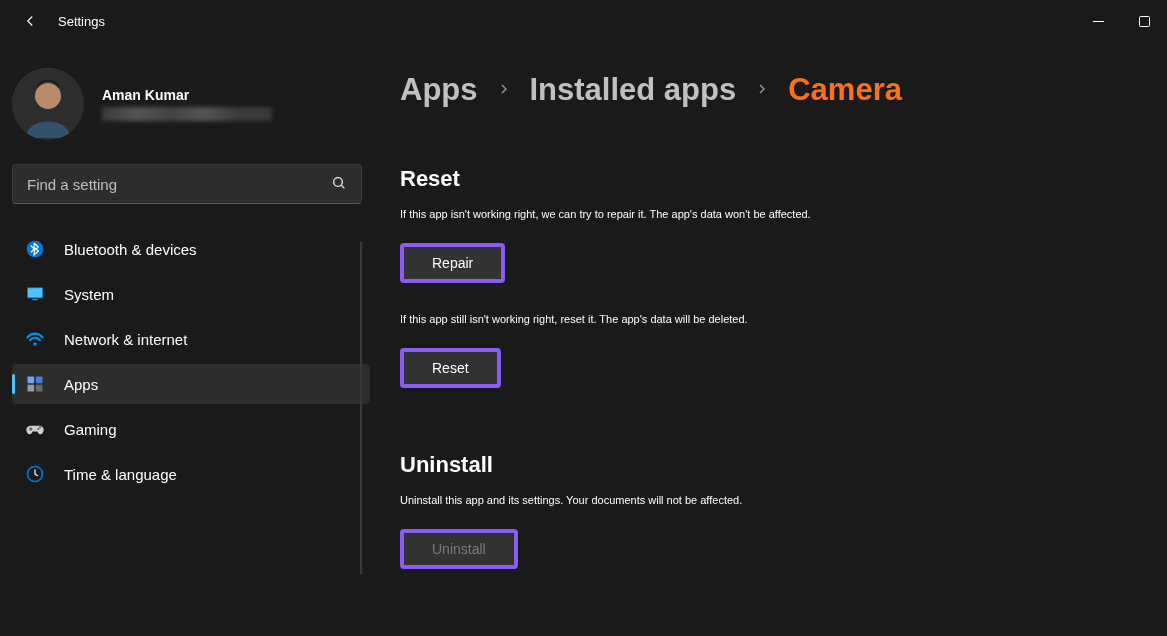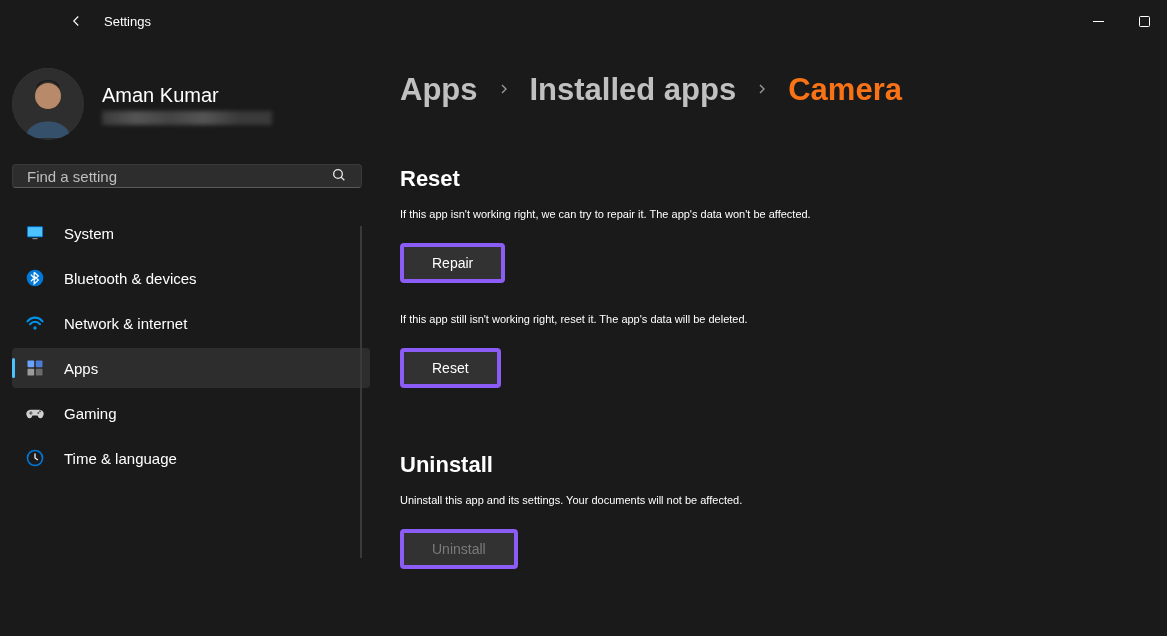--- a/index.html
+++ b/index.html
@@ -9,21 +9,20 @@
     color: #ffffff;
     font-family: "Segoe UI", -apple-system, sans-serif;
     font-size: 14px;
   }
   .titlebar {
     height: 42px;
     display: flex;
     align-items: center;
     padding-left: 16px;
     position: relative;
-    margin-left: 46px;
   }
   .back-btn {
     width: 28px; height: 28px;
     display: flex; align-items: center; justify-content: center;
     cursor: pointer;
   }
   .title-label { margin-left: 14px; font-size: 13px; color: #ffffff; }
   .wincontrols {
     position: absolute; right: 0; top: 0;
     display: flex; height: 42px;
@@ -42,29 +41,29 @@
     display: flex; align-items: center; gap: 18px;
     padding: 8px 0 24px 0;
   }
   .avatar {
     width: 72px; height: 72px; border-radius: 50%;
     background: radial-gradient(circle at 40% 30%, #8a6a50 0%, #3a3a3a 40%, #2a2a2a 100%);
     display: flex; align-items: center; justify-content: center;
     overflow: hidden;
   }
   .avatar svg { width: 72px; height: 72px; }
-  .profile-text .name { font-size: 20px; font-weight: 400; }
+  .profile-text .name { font-size: 14px; font-weight: 700; }
   .email-redacted {
     margin-top: 4px;
     width: 170px; height: 14px;
     background: linear-gradient(to right, #3a3a3a 0%, #555 20%, #444 40%, #555 60%, #3a3a3a 80%);
     filter: blur(2px);
   }
   .search-wrap {
-    width: 350px; height: 24px;
+    width: 350px; height: 40px;
     background: #2d2d2d;
     border: 1px solid #3a3a3a;
     border-bottom: 1px solid #5a5a5a;
     border-radius: 4px;
     display: flex; align-items: center;
     padding: 0 14px;
     margin-bottom: 20px;
   }
   .search-input {
     flex: 1; background: transparent; border: none; outline: none;
@@ -171,35 +170,35 @@
             <circle cx="10.5" cy="10.5" r="6.5"></circle>
             <line x1="20" y1="20" x2="15.2" y2="15.2"></line>
           </svg>
       </span>
     </div>
 
     <nav class="nav">
       <div class="nav-item">
         <span class="nav-icon">
           <svg width="20" height="20" viewBox="0 0 24 24">
+              <circle cx="12" cy="12" r="10" fill="#0078d7"></circle>
+              <path d="M11 5v14l5-4.5L11 10M11 14l5-4.5L11 5M11 12L7 8M11 12l-4 4" stroke="#fff" stroke-width="1.5" fill="none"></path>
+            </svg>
+        </span>
+        <span>Bluetooth &amp; devices</span>
+      </div>
+      <div class="nav-item">
+        <span class="nav-icon">
+          <svg width="20" height="20" viewBox="0 0 24 24">
               <rect x="2.5" y="4" width="19" height="13" rx="1" fill="#0078d7"></rect>
               <rect x="3.5" y="5" width="17" height="11" fill="#4cc2ff"></rect>
               <rect x="9" y="18" width="6" height="1.5" fill="#888"></rect>
             </svg>
         </span>
         <span>System</span>
-      </div>
-      <div class="nav-item">
-        <span class="nav-icon">
-          <svg width="20" height="20" viewBox="0 0 24 24">
-              <circle cx="12" cy="12" r="10" fill="#0078d7"></circle>
-              <path d="M11 5v14l5-4.5L11 10M11 14l5-4.5L11 5M11 12L7 8M11 12l-4 4" stroke="#fff" stroke-width="1.5" fill="none"></path>
-            </svg>
-        </span>
-        <span>Bluetooth &amp; devices</span>
       </div>
       <div class="nav-item">
         <span class="nav-icon">
           <svg width="20" height="20" viewBox="0 0 24 24">
               <path d="M3 10 C8 4 16 4 21 10" stroke="#0091ea" stroke-width="2.5" fill="none" stroke-linecap="round"></path>
               <path d="M6 13.5 C9.5 9.5 14.5 9.5 18 13.5" stroke="#0091ea" stroke-width="2.5" fill="none" stroke-linecap="round"></path>
               <circle cx="12" cy="18" r="2" fill="#0091ea"></circle>
             </svg>
         </span>
         <span>Network &amp; internet</span>

